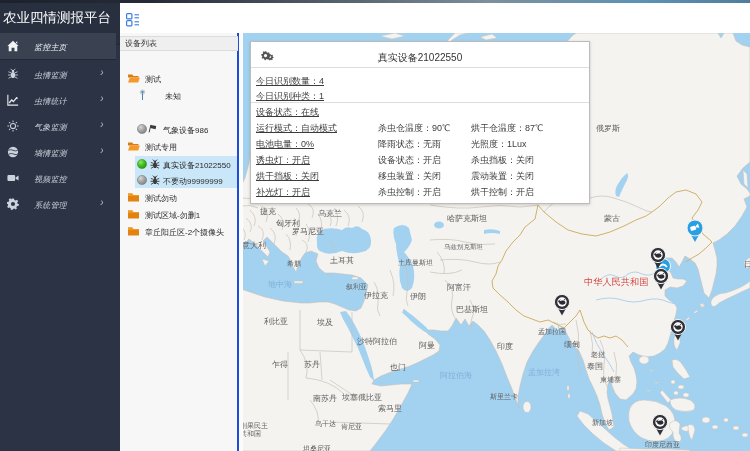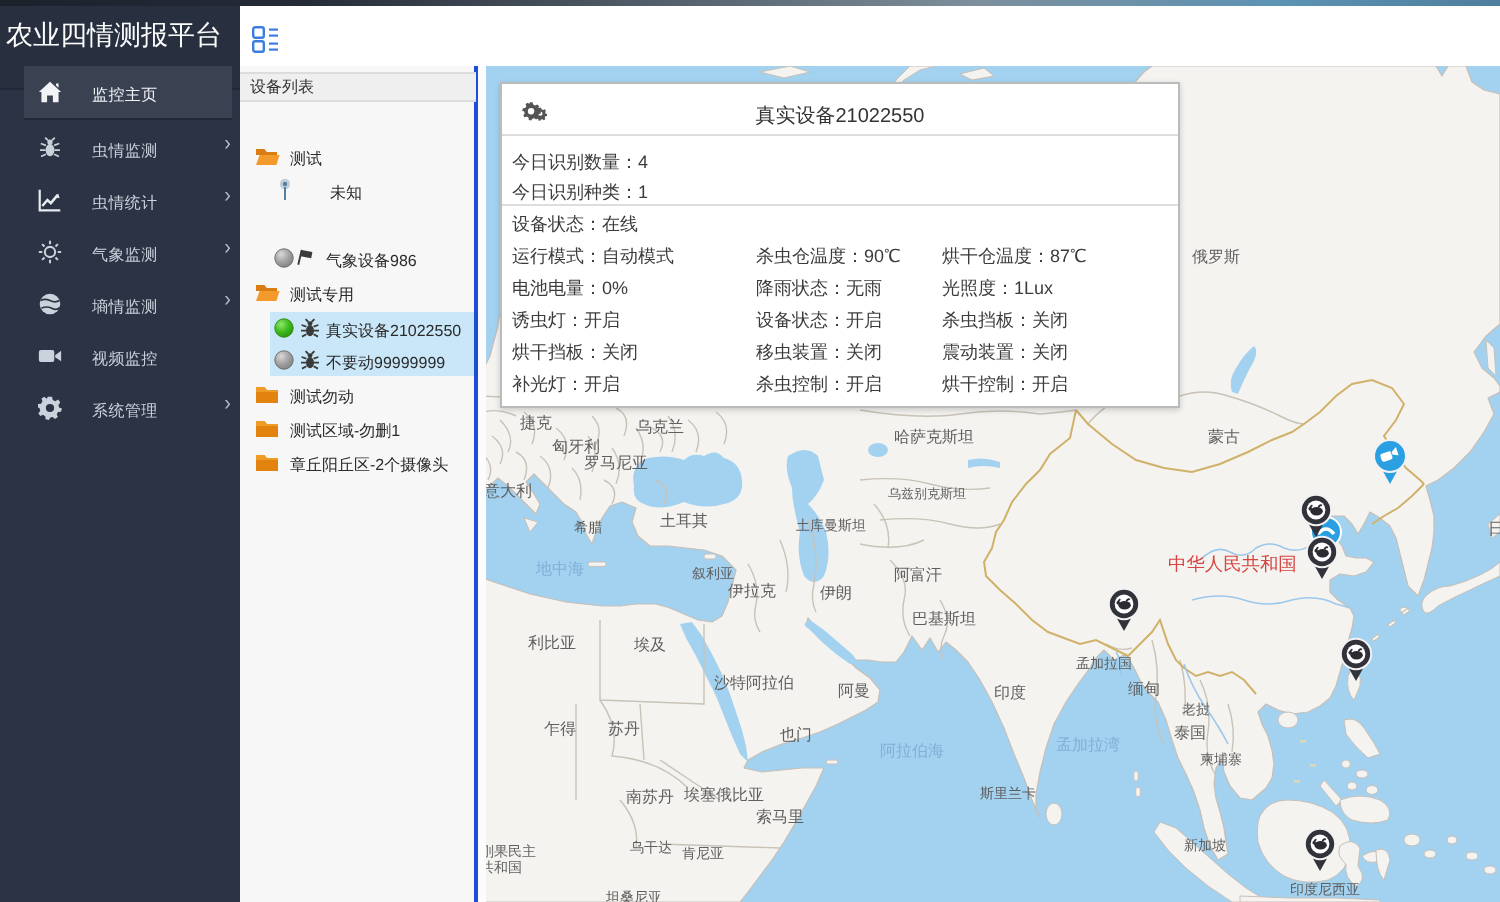--- a/index.html
+++ b/index.html
@@ -4,21 +4,21 @@
 <style>
 * { margin:0; padding:0; box-sizing:border-box; }
 html,body { width:750px; height:451px; overflow:hidden; font-family:"Liberation Sans",sans-serif; }
 body { position:relative; background:#fff; }
 .abs { position:absolute; }
 #topstrip { left:0; top:0; width:750px; height:3px;
   background:linear-gradient(to right,#1c222c 0%,#242b37 20%,#55616c 45%,#7d8f9c 65%,#5d93b4 85%,#4e7e9d 100%); }
 #sidebar { left:0; top:3px; width:120px; height:448px; background:#2b3344; }
 #sbtitle { position:absolute; left:0; top:0; width:120px; height:42px; background:#283040;
   color:#fdfdfd; font-size:13.5px; line-height:29px; padding-left:3px; white-space:nowrap; border-bottom:1px solid #222936;}
-.mitem { position:absolute; left:12px; width:104px; height:26px; color:#ccd2dc; font-size:8px; }
+.mitem { position:absolute; left:0; width:116px; height:26px; color:#ccd2dc; font-size:8px;font-style:italic; }
 .mitem .txt { position:absolute; left:34px; top:9px; letter-spacing:0.2px;}
 .mitem .arr { position:absolute; left:100px; top:5px; font-size:11px; color:#b8bfca; transform:scaleX(0.9); }
 .mitem .ico { position:absolute; left:7px; top:7px; width:12px; height:12px; }
 #m0 { top:30px; background:#3a4252; border-bottom:1px solid #222834; height:27px;}
 #m0 .txt{ color:#f0f2f5;}
 #m1 { top:58px; } #m2 { top:84px; } #m3 { top:110px; } #m4 { top:136px; }
 #m5 { top:162px;padding-left:23px; } #m6 { top:188px; }
 #toolbar { left:120px; top:3px; width:630px; height:31px; background:#fff; }
 #panel { left:120px; top:33px; width:119px; height:418px; background:#f7f7f7; border-right:2px solid #1d4ed8;}
 #phead { position:absolute; left:0; top:3px; width:118px; height:15px; background:#efefef;
@@ -27,21 +27,21 @@
 .trow span { position:absolute; top:4px; }
 .trow svg { position:absolute; }
 .hl { background:#c9e7f8; }
 #map { left:239px; top:33px; width:511px; height:418px; }
 #popup { left:250px; top:41px; width:340px; height:163px; background:#fff;
   border:1px solid #bbb; box-shadow:0 1px 3px rgba(0,0,0,.18); font-size:9px; color:#3c3c3c; }
 #popup .ttl { position:absolute; left:0; width:100%; text-align:center; top:9px;
   font-size:10px; color:#333; }
 #popup .hr { position:absolute; left:0; width:100%; border-top:1px solid #ddd; }
 .prow { position:absolute; white-space:nowrap; }
-.c1 { left:5px; } .c2 { left:127px; } .c3 { left:220px; }
+.c1 { left:5px;text-decoration:underline; } .c2 { left:127px; } .c3 { left:220px; }
 </style>
 </head>
 <body>
 <div id="topstrip" class="abs"></div>
 
 <div id="toolbar" class="abs">
   <svg class="abs" style="left:6px;top:10px" width="13" height="14" viewBox="0 0 13 14">
     <rect x="0.6" y="0.6" width="5.3" height="5.3" rx="1" fill="none" stroke="#3b7de0" stroke-width="1.2"></rect>
     <rect x="0.6" y="7.6" width="5.3" height="5.3" rx="1" fill="none" stroke="#3b7de0" stroke-width="1.2"></rect>
     <line x1="8.5" y1="1.8" x2="13" y2="1.8" stroke="#3b7de0" stroke-width="1.1"></line>

